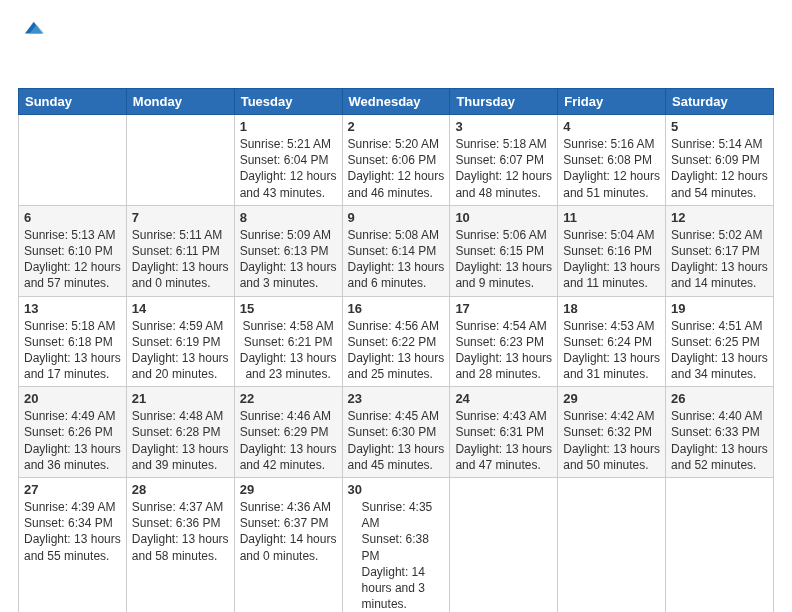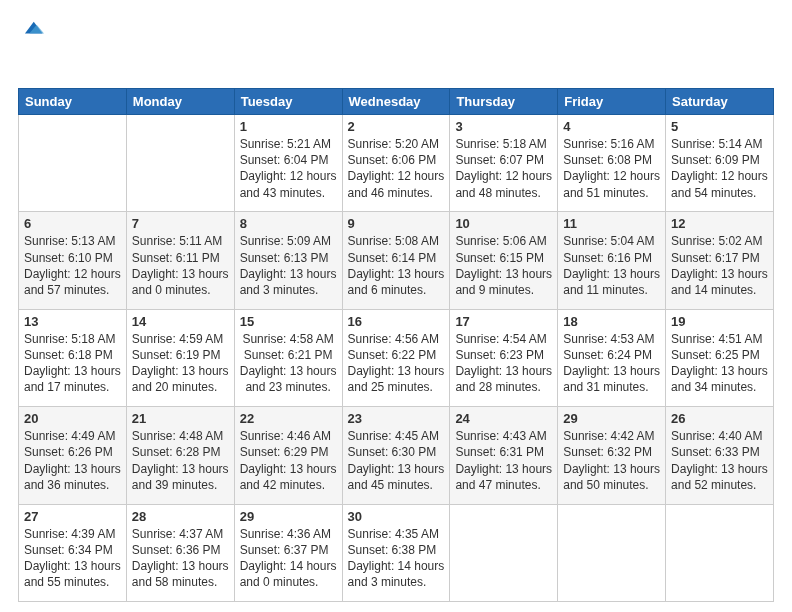--- a/index.html
+++ b/index.html
@@ -319,21 +319,21 @@
 Daylight: 13 hours and 58 minutes.</div>
           </td>
           <td>
             <span class="day-num">29</span>
             <div class="cell-text" style="white-space: pre-line;">Sunrise: 4:36 AM
 Sunset: 6:37 PM
 Daylight: 14 hours and 0 minutes.</div>
           </td>
           <td>
             <span class="day-num">30</span>
-            <div class="cell-text" style="white-space: pre-line;">Sunrise: 4:35 AM
+            <div class="cell-text" style="white-space: pre-line; margin-left: 14px;">Sunrise: 4:35 AM
 Sunset: 6:38 PM
 Daylight: 14 hours and 3 minutes.</div>
           </td>
           <td class="empty-cell"></td>
           <td class="empty-cell"></td>
           <td class="empty-cell"></td>
         </tr>
       </tbody>
   </table>
 </div>

